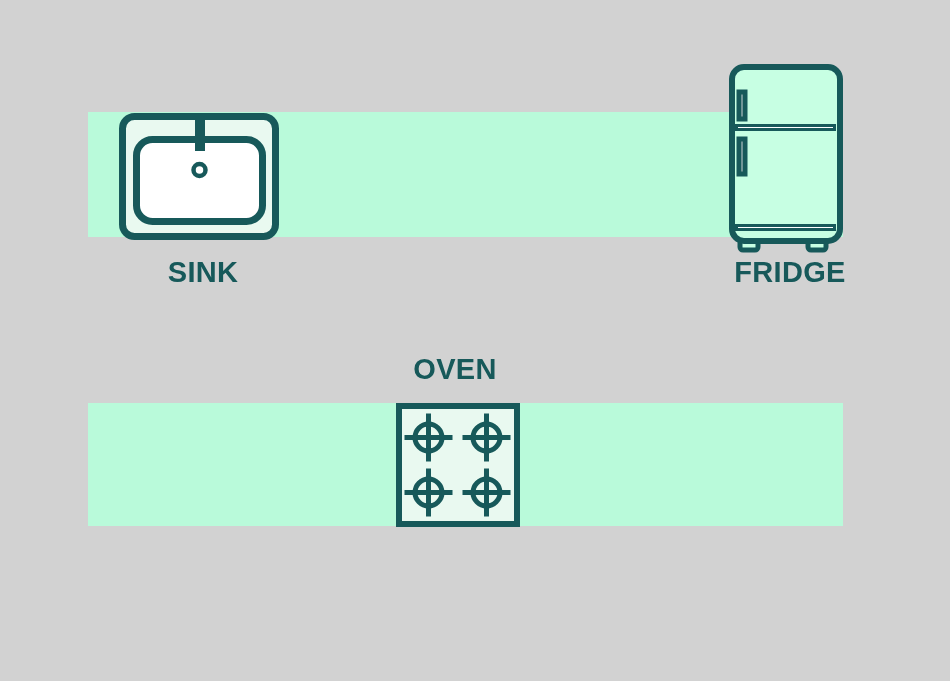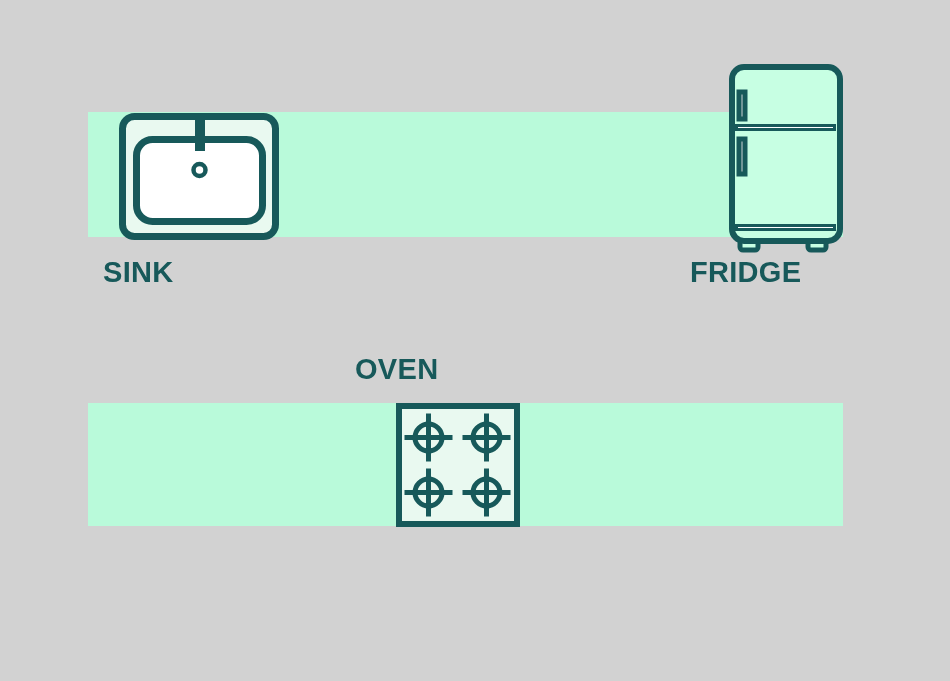--- a/index.html
+++ b/index.html
@@ -17,21 +17,21 @@
     background:var(--bg);
   }
   .counter{position:absolute;left:88px;width:755px;background:var(--counter);}
   .counter-top{top:112px;height:125px;}
   .counter-bottom{top:403px;height:123px;}
   .icon{position:absolute;display:block;}
   .icon-sink{left:112px;top:106px;width:176px;height:140px;}
   .icon-fridge{left:724px;top:58px;width:126px;height:200px;}
   .icon-oven{left:390px;top:397px;width:136px;height:136px;}
   .label{
-    position:absolute;width:200px;text-align:left;
+    position:absolute;width:200px;text-align:center;
     font-weight:700;font-size:29px;line-height:29px;
     letter-spacing:0.3px;color:var(--ink);
   }
   .label-sink{left:103px;top:258px;}
   .label-fridge{left:690px;top:258px;}
   .label-oven{left:355px;top:355px;}
   
   .stroke{stroke:var(--ink);}
   .f-light{fill:var(--fill-light);}
   .f-white{fill:#ffffff;}

